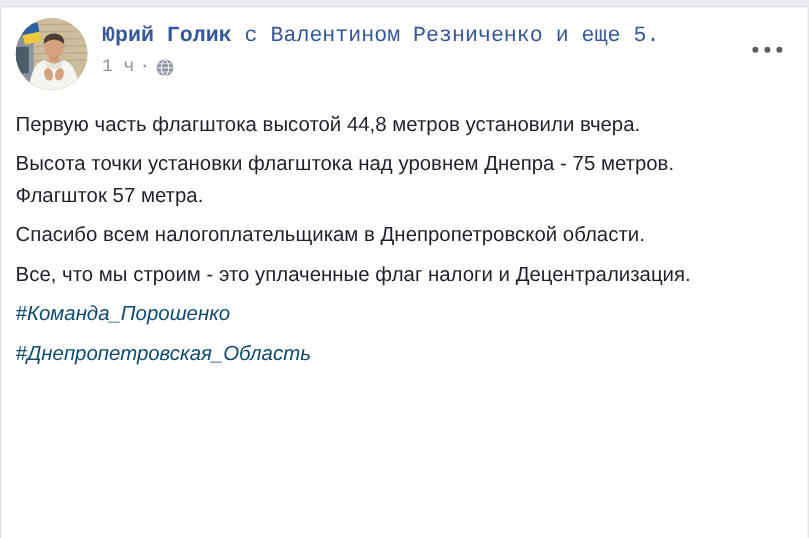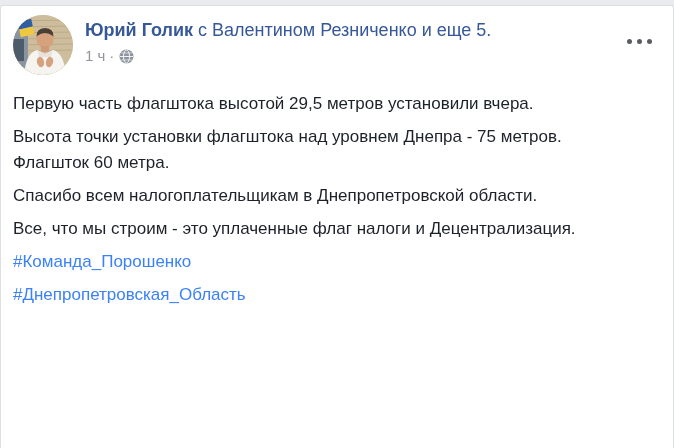--- a/index.html
+++ b/index.html
@@ -36,20 +36,21 @@
     overflow: hidden;
     flex: none;
     cursor: pointer;
     background: #cdbd9c;
   }
   .avatar svg { display: block; width: 60px; height: 60px; }
   .header-text {
     margin-left: 12px;
     padding-top: 4px;
     padding-right: 40px;
+    font-family: Liberation Mono, monospace;
   }
   .header-line {
     font-size: 18px;
     line-height: 22px;
     color: #365899;
   }
   .author-name {
     font-weight: bold;
     color: #365899;
     text-decoration: none;
@@ -90,25 +91,26 @@
   .post-paragraph {
     font-size: 17px;
     line-height: 26px;
     color: #1d2129;
     margin: 0 0 7px 0;
     white-space: pre-line;
   }
   .hashtag {
     font-size: 17px;
     line-height: 26px;
-    color: #3b82f6;
+    color: #0c4a6e;
     margin: 0 0 7px 0;
     cursor: pointer;
     display: block;
     text-decoration: none;
+    font-style: italic;
   }
 </style>
 </head>
 <body>
 
 <div class="post-card">
   <div class="post-header">
 
     <div class="avatar">
       <svg viewBox="0 0 60 60">
@@ -163,21 +165,21 @@
     </div>
 
     <div class="more-button">
       <span class="dot"></span>
       <span class="dot"></span>
       <span class="dot"></span>
     </div>
   </div>
 
   <div class="post-body">
-    <div class="post-paragraph">Первую часть флагштока высотой 29,5 метров установили вчера.</div>
+    <div class="post-paragraph">Первую часть флагштока высотой 44,8 метров установили вчера.</div>
     <div class="post-paragraph">Высота точки установки флагштока над уровнем Днепра - 75 метров.
-Флагшток 60 метра.</div>
+Флагшток 57 метра.</div>
     <div class="post-paragraph">Спасибо всем налогоплательщикам в Днепропетровской области.</div>
     <div class="post-paragraph">Все, что мы строим - это уплаченные флаг налоги и Децентрализация.</div>
     <a class="hashtag">#Команда_Порошенко</a>
     <a class="hashtag">#Днепропетровская_Область</a>
   </div>
 </div>
 
 </body></html>

